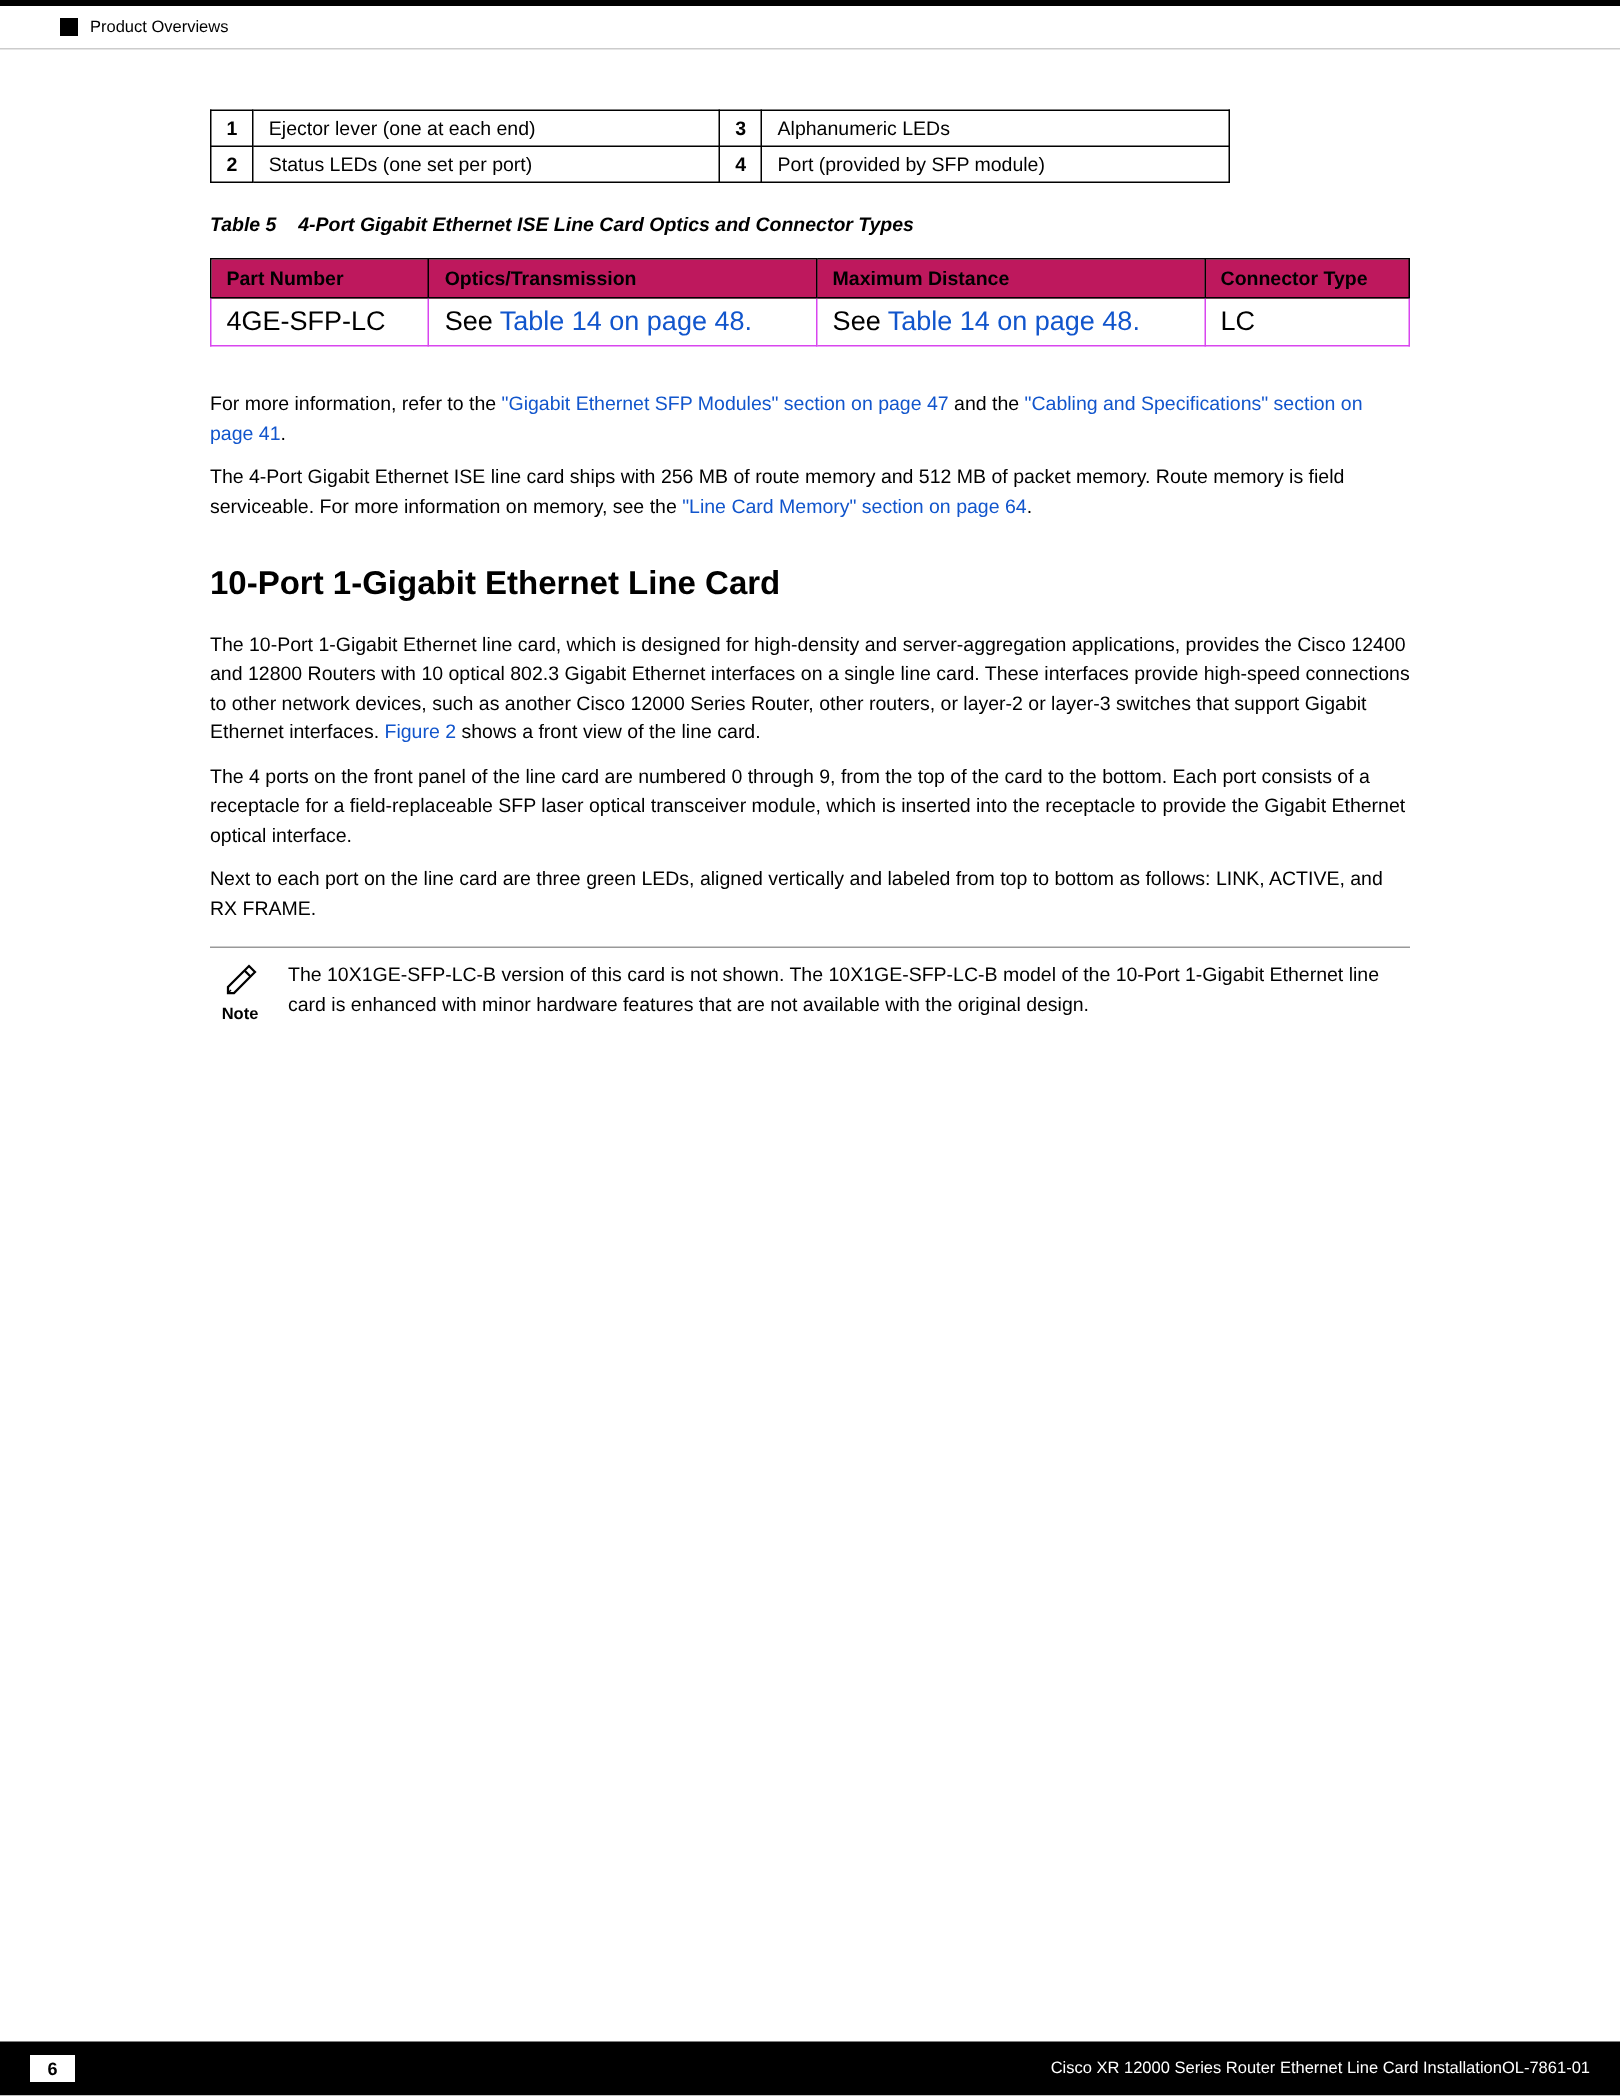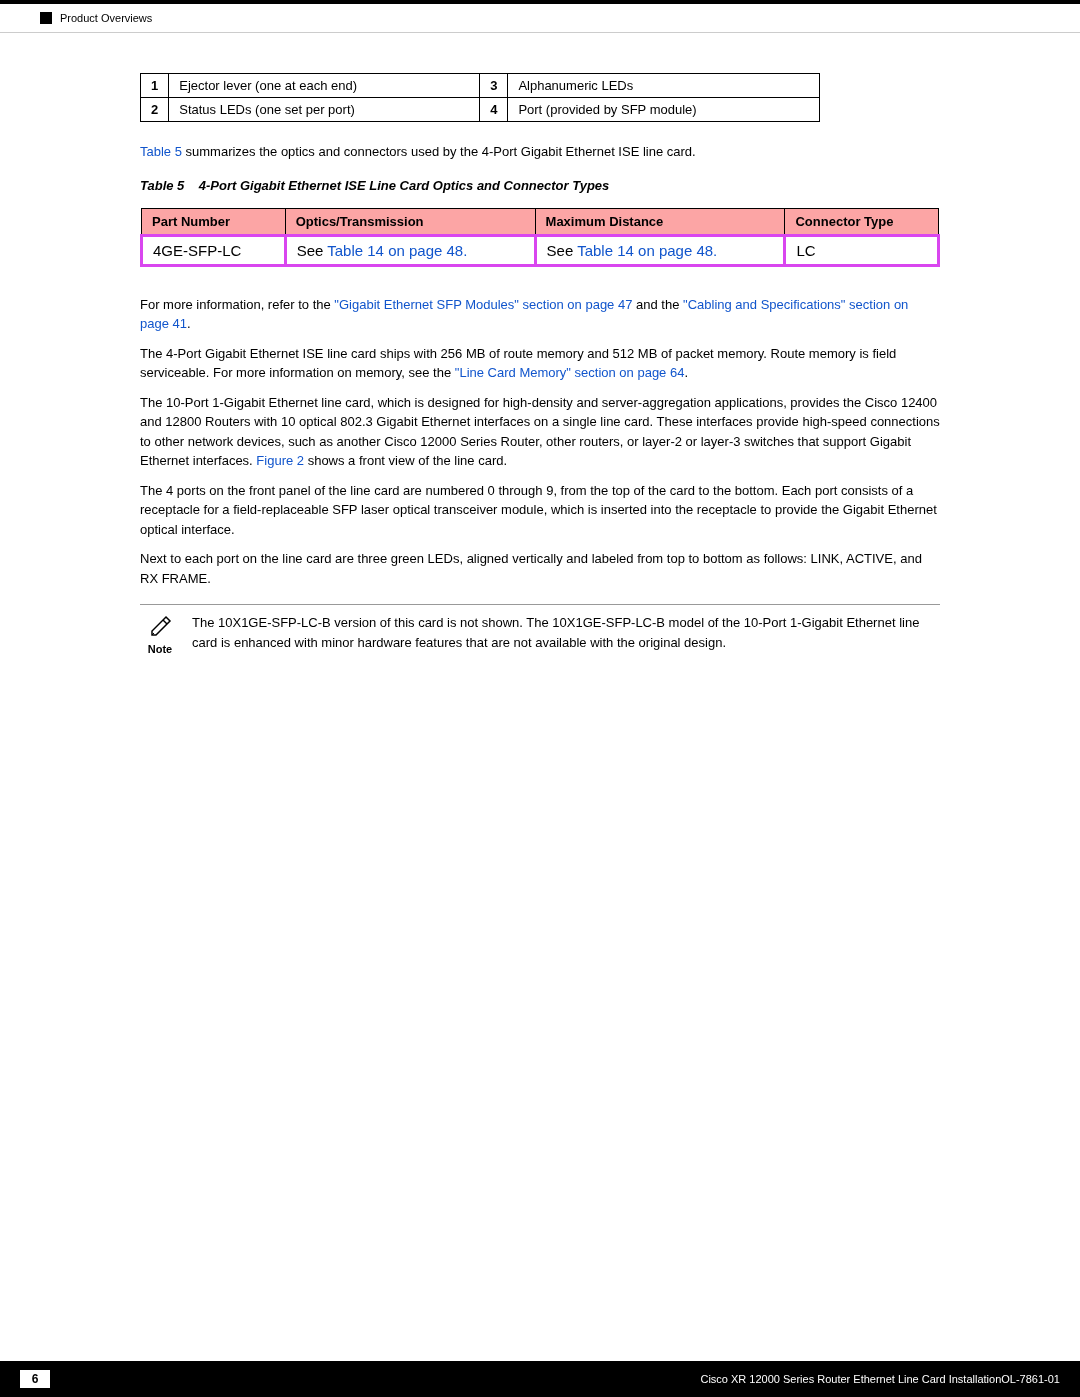--- a/index.html
+++ b/index.html
@@ -86,26 +86,26 @@
       border-collapse: collapse;
       margin: 0 60px;
       width: calc(100% - 120px);
     }
     .data-table th {
       border: 1px solid #000;
       padding: 5px 10px;
       font-size: 13px;
       font-weight: bold;
       text-align: left;
-      background: #fca5a5;
+      background: #be185d;
     }
     .data-table td {
-      border: 3px solid #d946ef;
+      border: 1px solid #d946ef;
       padding: 5px 10px;
-      font-size: 15px;
+      font-size: 18px;
       vertical-align: top;
     }
     .data-table td a {
       color: #1155cc;
       text-decoration: none;
     }
 
     
     .section-heading {
       font-size: 22px;
@@ -200,23 +200,20 @@
       </tr>
       <tr>
         <td class="num">2</td>
         <td>Status LEDs (one set per port)</td>
         <td class="num">4</td>
         <td>Port (provided by SFP module)</td>
       </tr>
     </tbody>
   </table>
 
-  <p class="para">
-    <a class="link">Table 5</a><span> summarizes the optics and connectors used by the 4-Port Gigabit Ethernet ISE line card.</span>
-  </p>
 
   <p class="table-caption">
     <span>Table 5</span>&nbsp;&nbsp;&nbsp;&nbsp;<span>4-Port Gigabit Ethernet ISE Line Card Optics and Connector Types</span>
   </p>
 
   <table class="data-table">
     <thead>
       <tr>
         <th>Part Number</th>
         <th>Optics/Transmission</th>
@@ -235,20 +232,21 @@
   </table>
 
   <p class="para" style="margin-top:28px;">
     <span>For more information, refer to the </span><a class="link">"Gigabit Ethernet SFP Modules" section on page 47</a><span> and the </span><a class="link">"Cabling and Specifications" section on page 41</a><span>.</span>
   </p>
 
   <p class="para">
     <span>The 4-Port Gigabit Ethernet ISE line card ships with 256 MB of route memory and 512 MB of packet memory. Route memory is field serviceable. For more information on memory, see the </span><a class="link">"Line Card Memory" section on page 64</a><span>.</span>
   </p>
 
+  <h2 class="section-heading">10-Port 1-Gigabit Ethernet Line Card</h2>
 
   <p class="para">
     <span>The 10-Port 1-Gigabit Ethernet line card, which is designed for high-density and server-aggregation applications, provides the Cisco 12400 and 12800 Routers with 10 optical 802.3 Gigabit Ethernet interfaces on a single line card. These interfaces provide high-speed connections to other network devices, such as another Cisco 12000 Series Router, other routers, or layer-2 or layer-3 switches that support Gigabit Ethernet interfaces. </span><a class="link">Figure 2</a><span> shows a front view of the line card.</span>
   </p>
 
   <p class="para">The 4 ports on the front panel of the line card are numbered 0 through 9, from the top of the card to the bottom. Each port consists of a receptacle for a field-replaceable SFP laser optical transceiver module, which is inserted into the receptacle to provide the Gigabit Ethernet optical interface.</p>
 
   <p class="para">Next to each port on the line card are three green LEDs, aligned vertically and labeled from top to bottom as follows: LINK, ACTIVE, and RX FRAME.</p>
 
   <div class="note-box">

